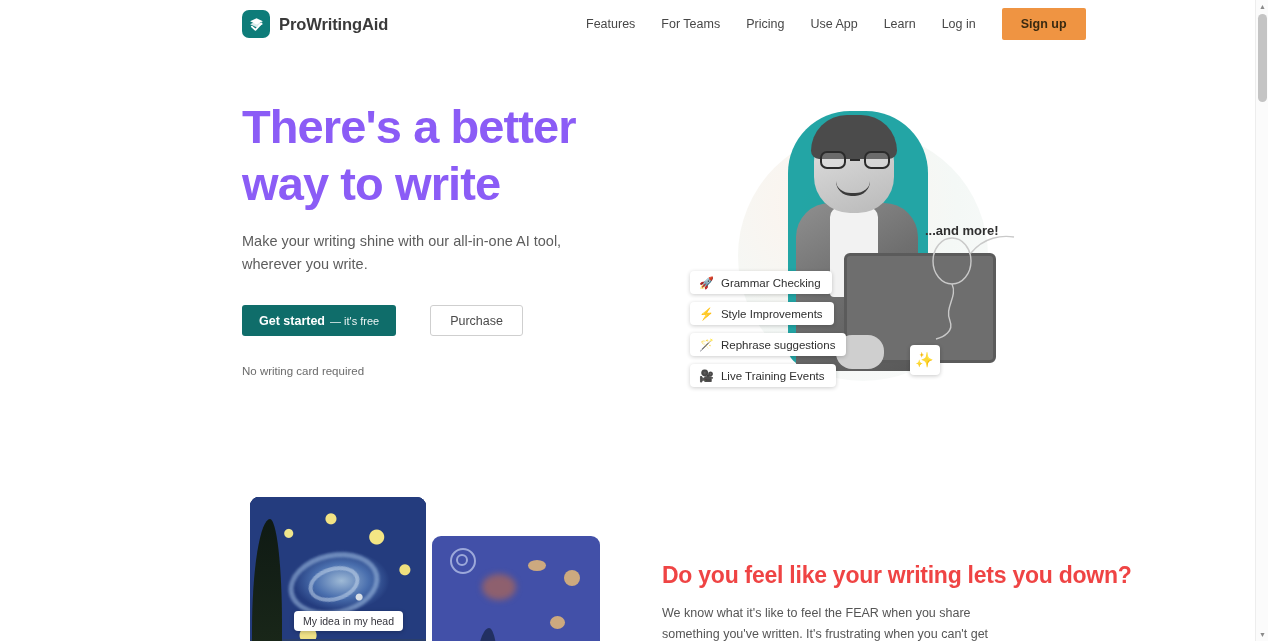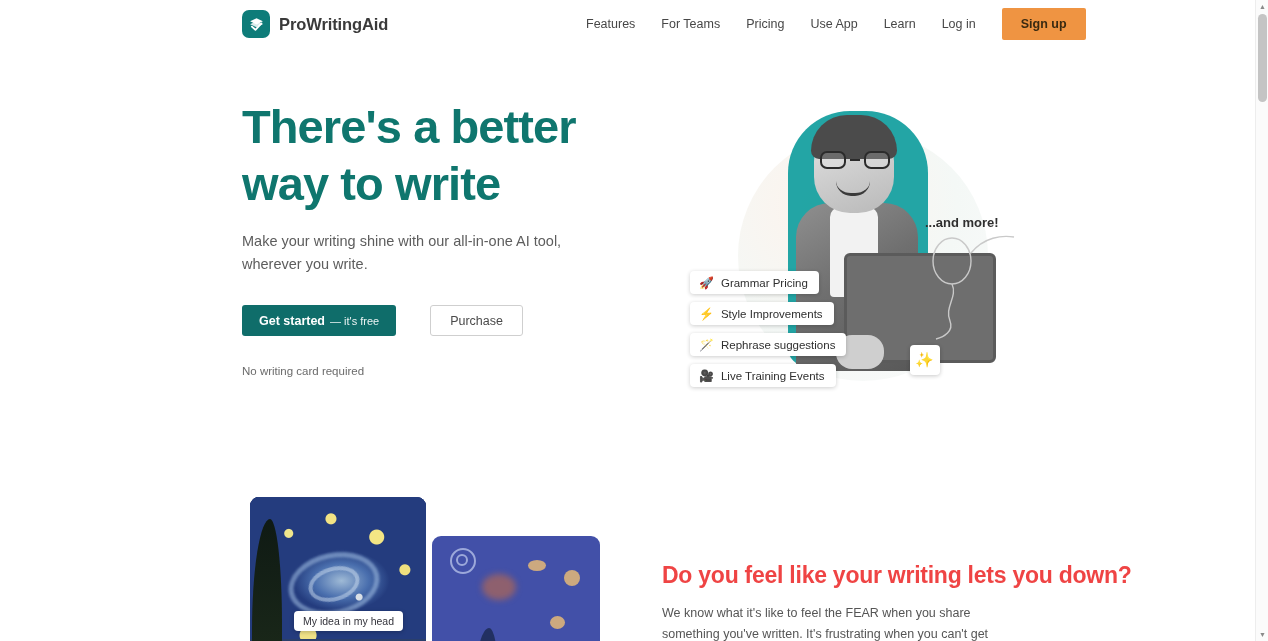--- a/index.html
+++ b/index.html
@@ -110,21 +110,21 @@
     position: absolute;
     left: 242px;
     top: 50px;
     width: 390px;
   }
 
   .hero-title {
     font-size: 47px;
     line-height: 57px;
     font-weight: bold;
-    color: #0f766e;
+    color: #8b5cf6;
     letter-spacing: -0.9px;
   }
 
   .hero-sub {
     margin-top: 18px;
     font-size: 14.5px;
     line-height: 23px;
     color: #5d5d5d;
     width: 330px;
   }
@@ -310,21 +310,21 @@
     width: 30px; height: 30px;
     background: #ffffff;
     border-radius: 4px;
     box-shadow: 0 1px 4px rgba(0,0,0,.22);
     display: flex; align-items: center; justify-content: center;
     font-size: 15px;
   }
 
   .and-more {
     position: absolute;
-    left: 265px; top: 112px;
+    left: 265px; top: 120px;
     font-size: 13px;
     font-weight: bold;
     color: #2f2f2f;
     white-space: nowrap;
   }
 
   .balloon {
     position: absolute;
     left: 268px; top: 130px;
     width: 90px; height: 110px;
@@ -562,21 +562,21 @@
           </div>
           <div class="smile"></div>
         </div>
 
         <div class="laptop"></div>
         <div class="hand"></div>
 
         <div class="chips">
           <div class="chip">
             <span class="emoji">🚀</span>
-            <span>Grammar Pricing</span>
+            <span>Grammar Checking</span>
           </div>
           <div class="chip">
             <span class="emoji">⚡</span>
             <span>Style Improvements</span>
           </div>
           <div class="chip">
             <span class="emoji">🪄</span>
             <span>Rephrase suggestions</span>
           </div>
           <div class="chip">

